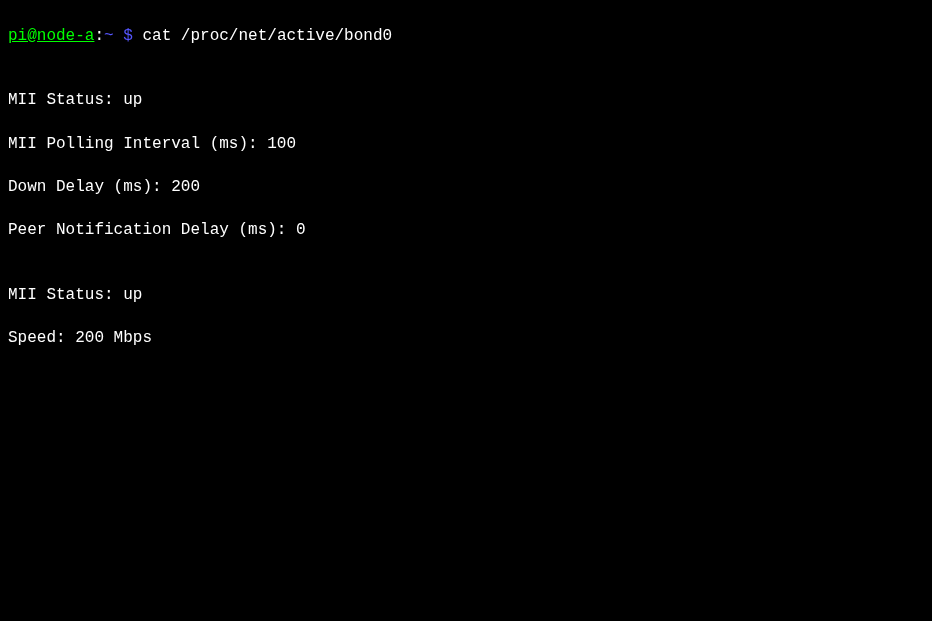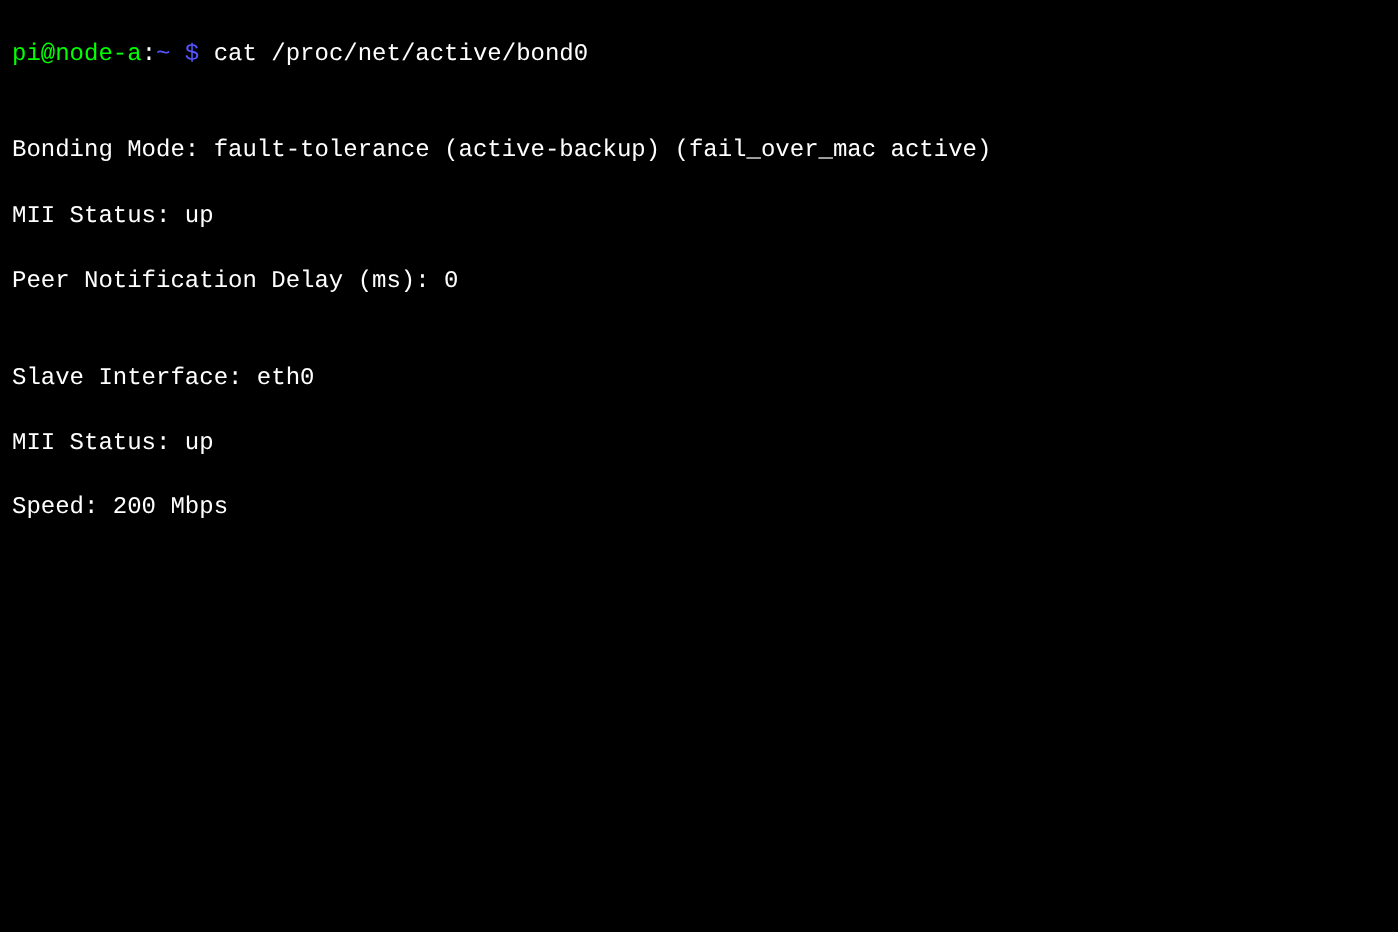--- a/index.html
+++ b/index.html
@@ -16,42 +16,43 @@
       padding: 4px 8px;
       width: 932px;
       height: 621px;
       overflow: hidden;
     }
     .terminal {
       white-space: pre;
     }
     .prompt-user {
       color: #00ff00;
+      text-decoration: underline;
     }
     .prompt-path {
       color: #5555ff;
     }
     .prompt-sep {
       color: #ffffff;
     }
     .line {
       display: block;
     }
   </style>
 </head>
 <body>
 
 <div class="terminal">
 <span class="line"><span class="prompt-user">pi@node-a</span><span class="prompt-sep">:</span><span class="prompt-path">~ $</span> <span>cat /proc/net/active/bond0</span></span>
 <span class="line"></span>
-<span class="line">Bonding Mode: fault-tolerance (active-backup) (fail_over_mac active)</span>
 <span class="line">MII Status: up</span>
+<span class="line">MII Polling Interval (ms): 100</span>
+<span class="line">Down Delay (ms): 200</span>
 <span class="line">Peer Notification Delay (ms): 0</span>
 <span class="line"></span>
-<span class="line">Slave Interface: eth0</span>
 <span class="line">MII Status: up</span>
 <span class="line">Speed: 200 Mbps</span>
 
 
 
 
 <span class="line"></span>
 
 
 

